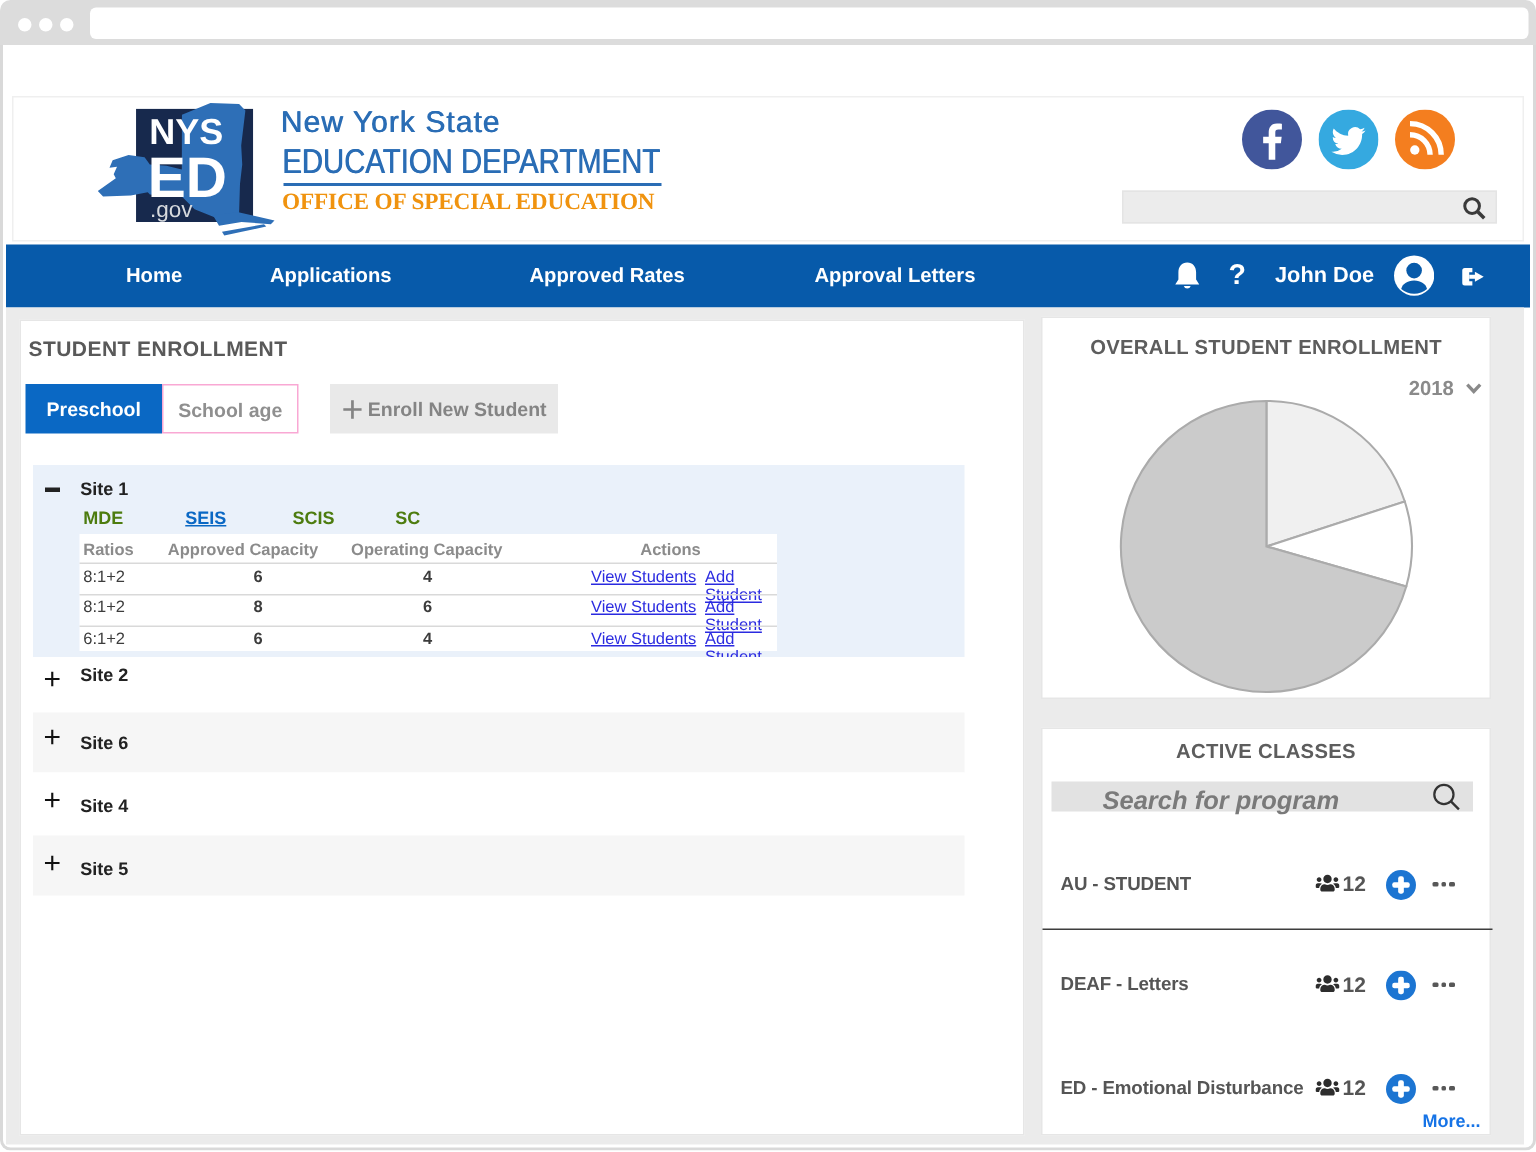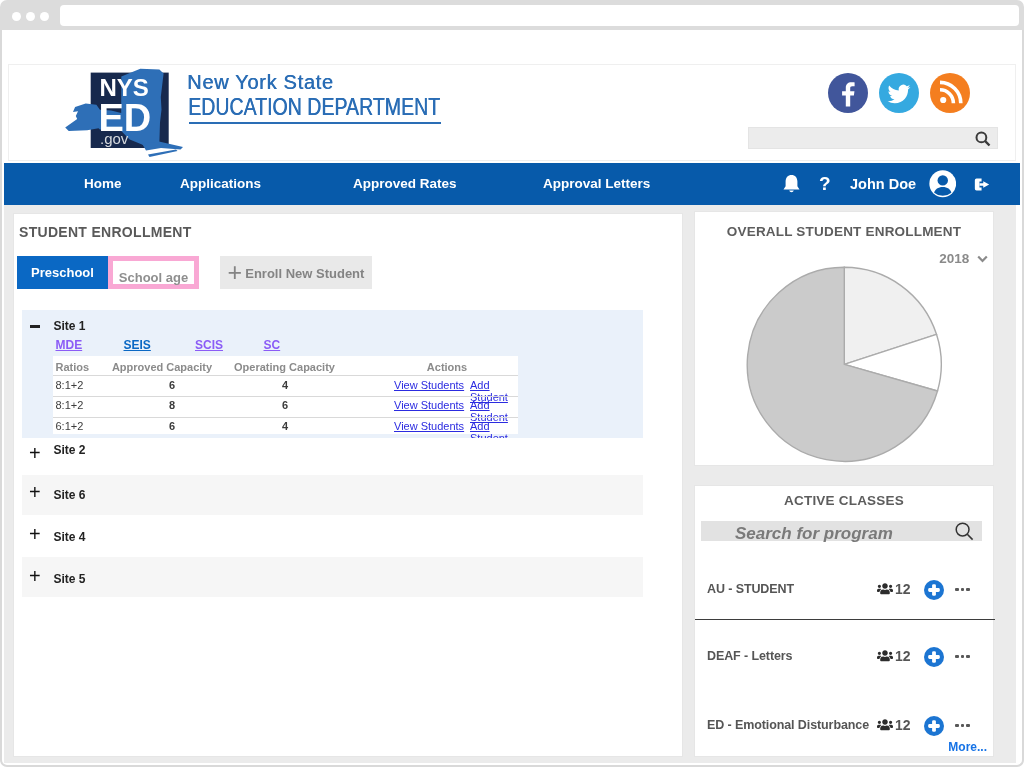--- a/index.html
+++ b/index.html
@@ -28,26 +28,26 @@
   
   #nav { left:4px; top:163px; width:1016px; height:42px; background:#075aaa; color:#fff; font-weight:bold; font-size:13.5px; }
   .navitem { top:0; line-height:42px; }
 
   
   #contentbg { left:4px; top:205px; width:1011.5px; height:558px; background:#ebebeb; }
   #maincard { left:13px; top:213px; width:670px; height:544px; background:#fff; border:1px solid #e6e6e6; }
   #h-enroll { left:5px; top:10px; font-size:14px; font-weight:bold; color:#595959; letter-spacing:0.3px; }
   .tab { top:42px; height:33px; line-height:33px; text-align:center; font-weight:bold; font-size:13px; }
   #tab1 { left:3px; width:91px; background:#0a68c4; color:#fff; }
-  #tab2 { left:94px; width:91px; background:#fff; color:#8f8f8f; border:5px solid #f9a8d4; }
+  #tab2 { left:94px; width:91px; background:#fff; color:#8f8f8f; border:1px solid #f9a8d4; }
   #enrollbtn { left:206px; top:42px; width:152px; height:33px; background:#e9e9e9; color:#848484; font-weight:bold; font-size:13px; line-height:33px; text-align:center; }
 
   #site1 { left:8px; top:96px; width:621px; height:128px; background:#eaf1fa; }
   .sitelabel { font-weight:bold; font-size:12px; color:#222; }
-  .s1tab { top:28px; font-weight:bold; font-size:12px; color:#8b5cf6;text-decoration:underline; }
+  .s1tab { top:28px; font-weight:bold; font-size:12px; color:#4d7c0f; }
   #s1table { left:31px; top:45.5px; width:465px; height:78.5px; background:#fff; font-size:11px; color:#3c3c3c; }
   .trow { left:0; width:465px; }
   .hline { left:0; width:465px; height:1px; background:#d9d9d9; }
   .thead { color:#8b8b8b; font-weight:bold; font-size:11px; }
   .lnk { color:#2b2be0; text-decoration:underline; font-size:11px;margin-left:19px; }
 
   .siterow { left:8px; width:621px; }
   .plus { font-size:20px; font-weight:400; color:#111; }
 
   
@@ -85,20 +85,21 @@
         <path d="M89,91.5 L117,86.5 L118.5,88 L90.5,94 Z" fill="#2e6fb7"></path>
         <text x="40.5" y="33.3" font-size="24" font-weight="bold" fill="#fff">NYS</text>
         <text x="39.5" y="68" font-size="38" font-weight="bold" fill="#fff">ED</text>
         <text x="41" y="81.4" font-size="15" fill="#d7dade">.gov</text>
       </svg>
     </div>
     <div id="brandtext" class="abs">
       <div class="nys1 abs">New York State</div>
       <div class="nys2 abs"><span>EDUCATION DEPARTMENT</span></div>
       <div class="nysline abs"></div>
+      <div class="nys3 abs">OFFICE OF SPECIAL EDUCATION</div>
     </div>
     <div class="soc abs" style="left:819px;">
       <svg width="40" height="40" viewBox="0 0 40 40">
         <circle cx="20" cy="20" r="20" fill="#41569b"></circle>
         <path d="M22.2,33.5 v-11 h3.7 l0.55,-4.3 h-4.25 v-2.74 c0,-1.24 0.35,-2.09 2.13,-2.09 l2.27,0 v-3.84 c-0.39,-0.05-1.74,-0.17-3.3,-0.17 -3.27,0-5.5,2-5.5,5.66 v3.18 h-3.7 v4.3 h3.7 v11 z" fill="#fff"></path>
       </svg>
     </div>
     <div class="soc abs" style="left:870px;">
       <svg width="40" height="40" viewBox="0 0 40 40">
         <circle cx="20" cy="20" r="20" fill="#35a9e0"></circle>

